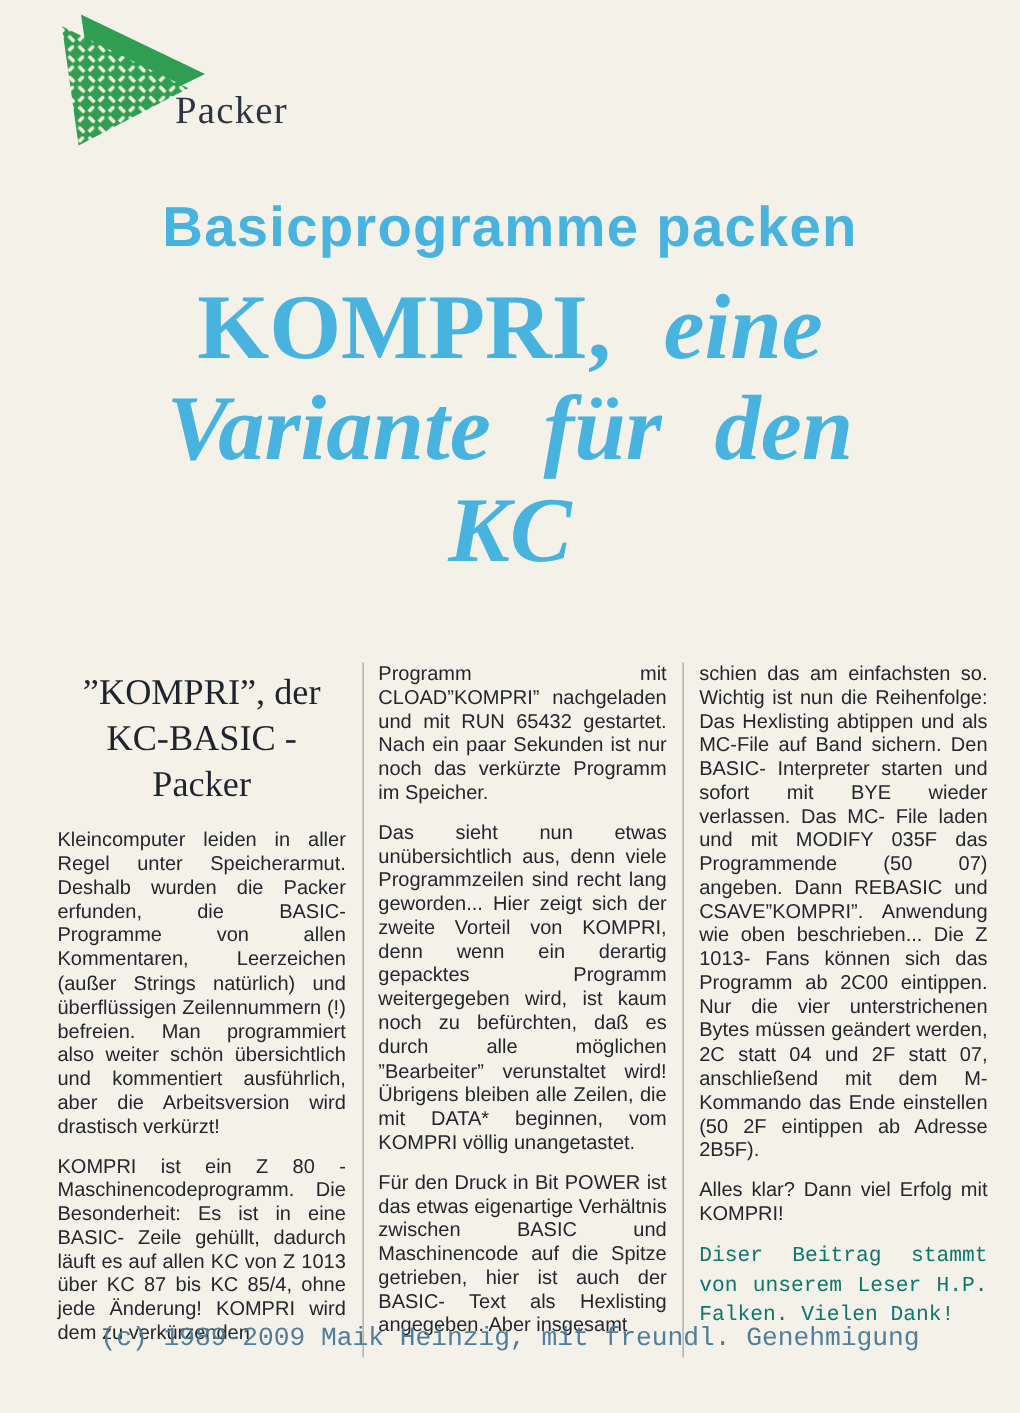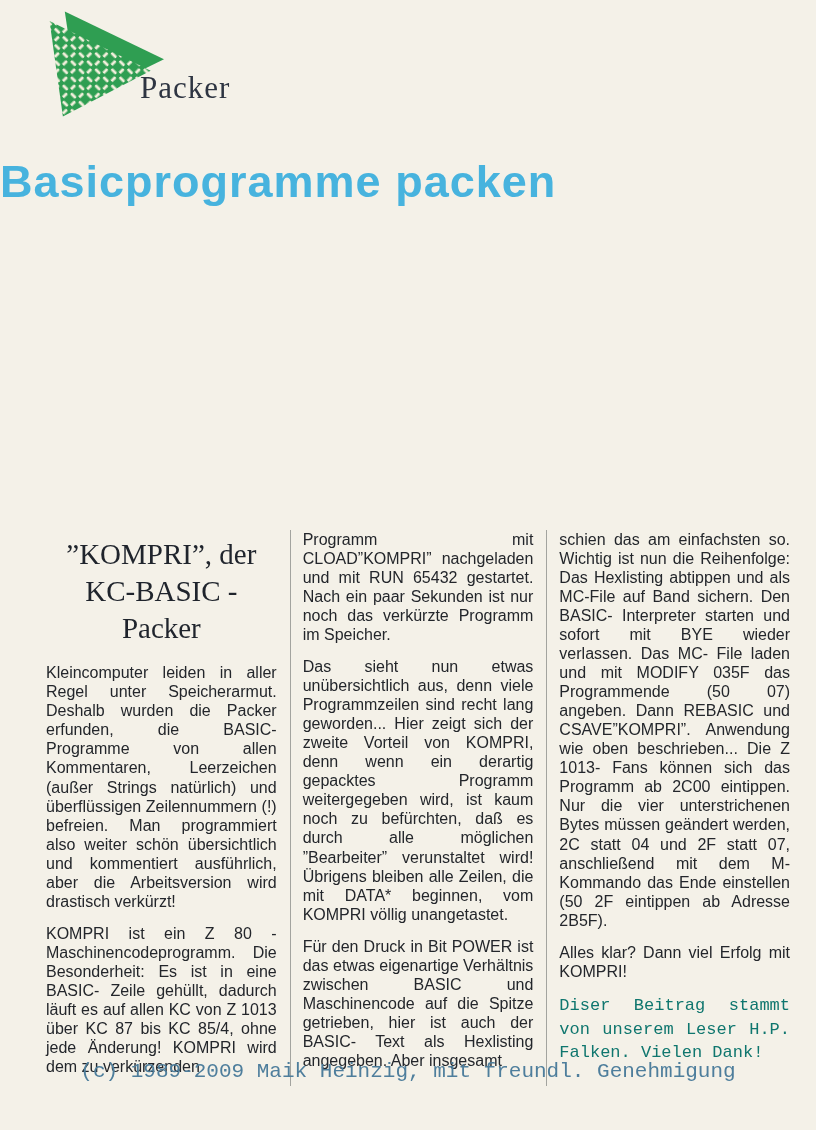--- a/index.html
+++ b/index.html
@@ -25,20 +25,21 @@
   .logo-triangle{position:absolute;left:0;top:2px;}
   .logo-label{
     position:absolute;left:100px;top:64px;
     font-family:"Liberation Serif", serif;
     font-size:31px;color:#2e3542;letter-spacing:1px;
   }
 
   
   .kicker{
     position:absolute;top:156px;left:0;width:100%;
+    text-align:center;
     font-family:"Liberation Sans", sans-serif;
     font-weight:700;font-size:45px;letter-spacing:1px;
     color:var(--accent-cyan);
   }
   .title{
     position:absolute;top:222px;left:0;width:100%;
     text-align:center;
     font-family:"Liberation Serif", serif;
     font-weight:700;font-size:74px;line-height:1.1;
     color:var(--accent-cyan);
@@ -104,20 +105,25 @@
         </pattern>
       </defs>
       <polygon points="26,2 130,52 40,96" style="fill:var(--logo-green)"></polygon>
       <polygon points="10,12 116,64 24,112" fill="url(#weave)"></polygon>
     </svg>
     <div class="logo-label">Packer</div>
   </div>
 
   <div class="kicker">Basicprogramme packen</div>
 
+  <div class="title">
+    <div><span>KOMPRI,</span><span class="it"> eine</span></div>
+    <div class="it">Variante für den</div>
+    <div class="it">KC</div>
+  </div>
 
   <div class="columns">
 
     <div class="col">
       <div class="col-heading">
         <div>”KOMPRI”, der</div>
         <div>KC-BASIC -</div>
         <div>Packer</div>
       </div>
       <p>Kleincomputer leiden in aller Regel unter Speicherarmut. Deshalb wurden die Packer erfunden, die BASIC- Programme von allen Kommentaren, Leerzeichen (außer Strings natürlich) und überflüssigen Zeilennummern (!) befreien. Man programmiert also weiter schön übersichtlich und kommentiert ausführlich, aber die Arbeitsversion wird drastisch verkürzt!</p>

